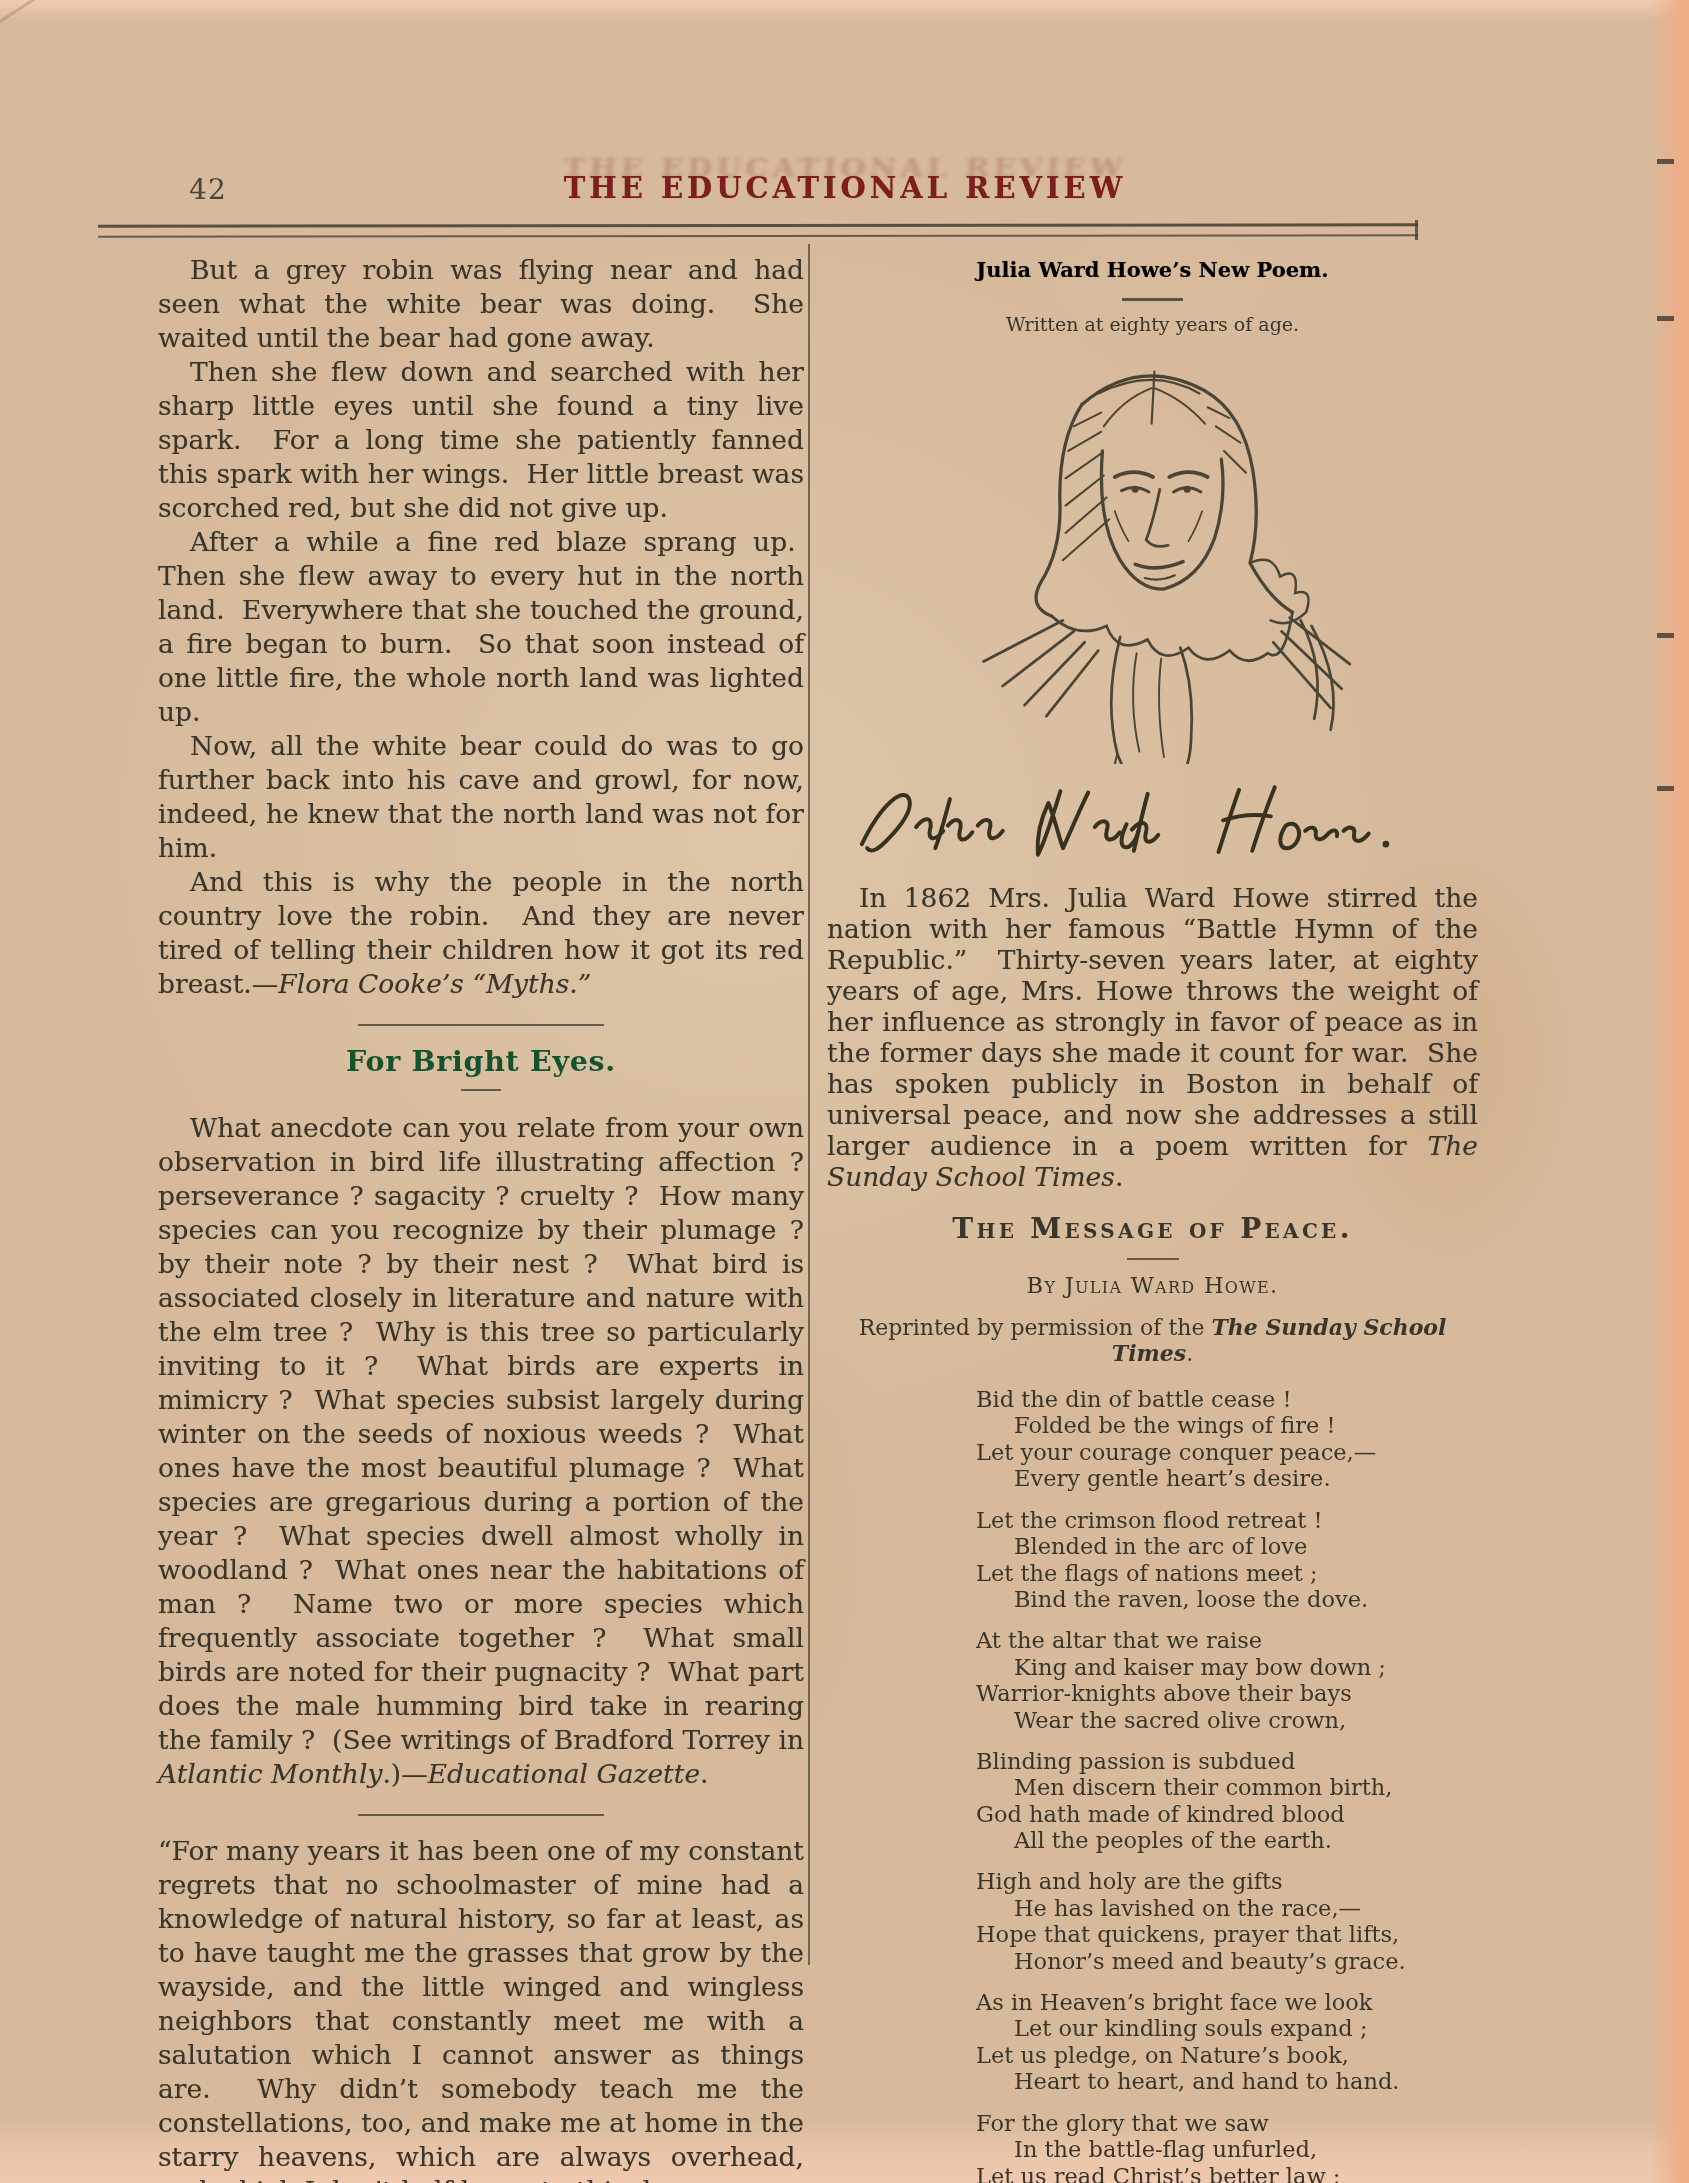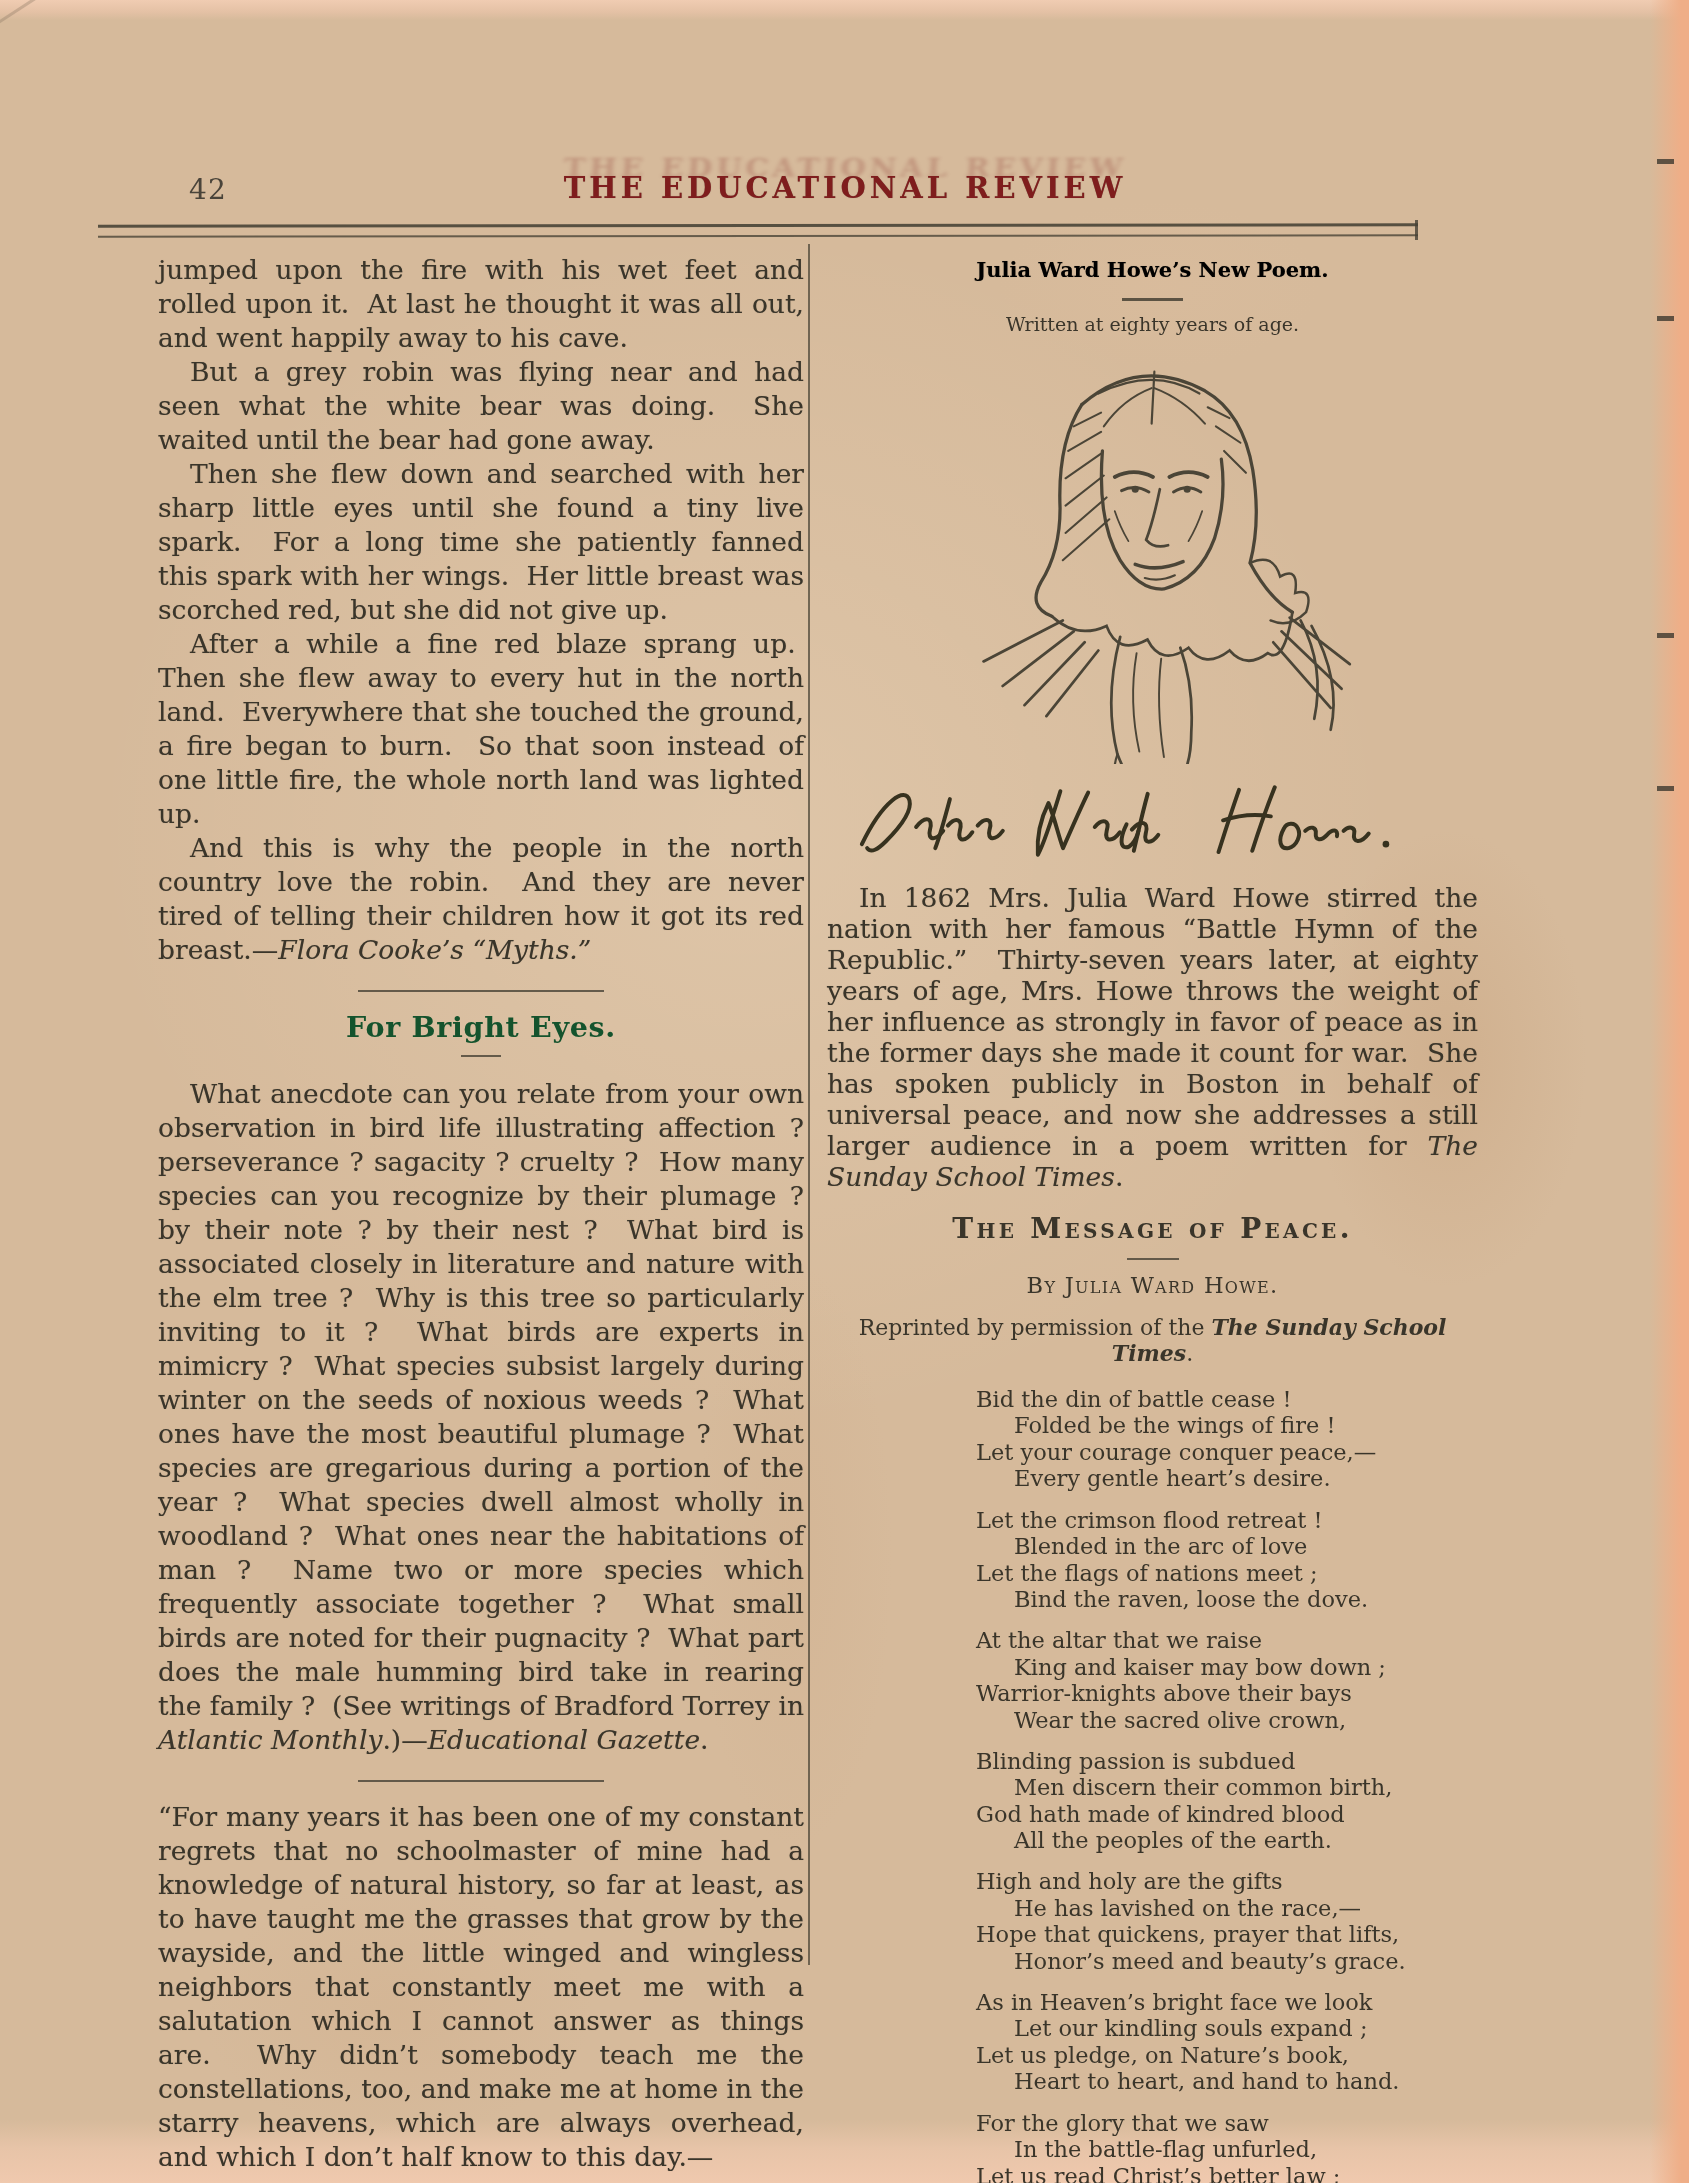--- a/index.html
+++ b/index.html
@@ -84,24 +84,24 @@
   <div class="hrule-b"></div>
   <div class="hrule-tick"></div>
 
   <div class="col-divider"></div>
   <div class="mark" style="top:159px"></div>
   <div class="mark" style="top:316px"></div>
   <div class="mark" style="top:633px"></div>
   <div class="mark" style="top:786px"></div>
 
   <div class="col-left">
-    <p class="bp first">jumped upon the fire with his wet feet and rolled upon it.&nbsp; At last he thought it was all out, and went happily away to his cave.</p>
     <p class="bp">But a grey robin was flying near and had seen what the white bear was doing.&nbsp; She waited until the bear had gone away.</p>
     <p class="bp">Then she flew down and searched with her sharp little eyes until she found a tiny live spark.&nbsp; For a long time she patiently fanned this spark with her wings.&nbsp; Her little breast was scorched red, but she did not give up.</p>
     <p class="bp">After a while a fine red blaze sprang up.&nbsp; Then she flew away to every hut in the north land.&nbsp; Everywhere that she touched the ground, a fire began to burn.&nbsp; So that soon instead of one little fire, the whole north land was lighted up.</p>
+    <p class="bp">Now, all the white bear could do was to go further back into his cave and growl, for now, indeed, he knew that the north land was not for him.</p>
     <p class="bp"><span>And this is why the people in the north country love the robin.&nbsp; And they are never tired of telling their children how it got its red breast.—</span><span class="it">Flora Cooke’s “Myths.”</span></p>
 
     <div class="sep"></div>
     <h2 class="sec-heading">For Bright Eyes.</h2>
     <div class="sep-tiny"></div>
 
     <p class="bp"><span>What anecdote can you relate from your own observation in bird life illustrating affection&nbsp;? perseverance&nbsp;? sagacity&nbsp;? cruelty&nbsp;?&nbsp; How many species can you recognize by their plumage&nbsp;? by their note&nbsp;? by their nest&nbsp;?&nbsp; What bird is associated closely in literature and nature with the elm tree&nbsp;?&nbsp; Why is this tree so particularly inviting to it&nbsp;?&nbsp; What birds are experts in mimicry&nbsp;?&nbsp; What species subsist largely during winter on the seeds of noxious weeds&nbsp;?&nbsp; What ones have the most beautiful plumage&nbsp;?&nbsp; What species are gregarious during a portion of the year&nbsp;?&nbsp; What species dwell almost wholly in woodland&nbsp;?&nbsp; What ones near the habitations of man&nbsp;?&nbsp; Name two or more species which frequently associate together&nbsp;?&nbsp; What small birds are noted for their pugnacity&nbsp;?&nbsp; What part does the male humming bird take in rearing the family&nbsp;?&nbsp; (See writings of Bradford Torrey in </span><span class="it">Atlantic Monthly</span><span>.)—</span><span class="it">Educational Gazette</span><span>.</span></p>
 
     <div class="sep"></div>
 

